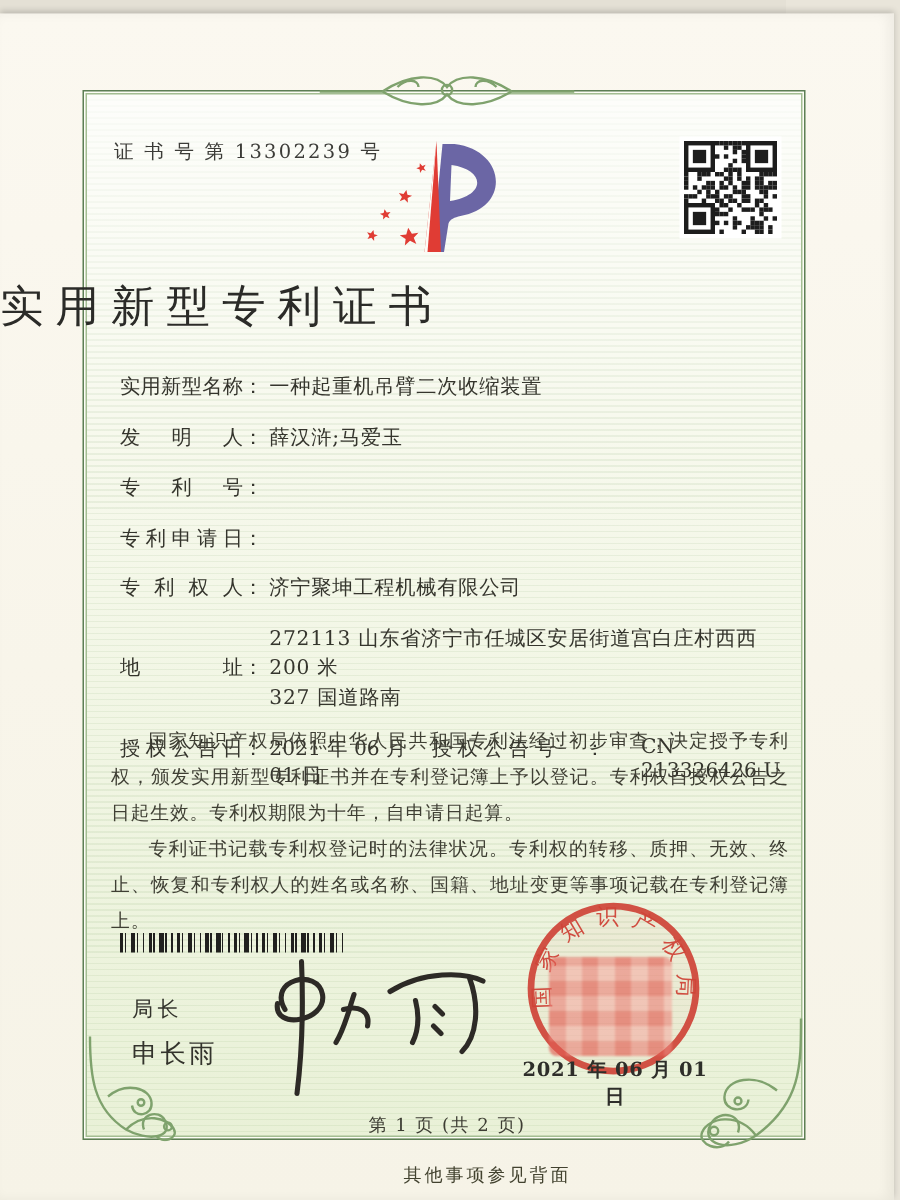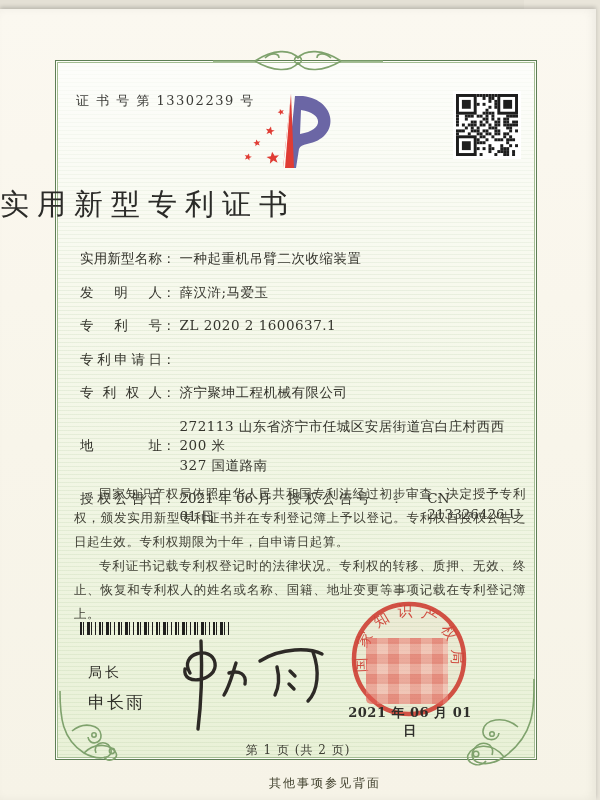--- a/index.html
+++ b/index.html
@@ -299,21 +299,20 @@
           <span class="fvalue">一种起重机吊臂二次收缩装置</span>
       </div>
       <div class="frow">
         <span class="flabel">发明人</span>
           <span class="fcolon">：</span>
           <span class="fvalue">薛汉浒;马爱玉</span>
       </div>
       <div class="frow">
         <span class="flabel">专利号</span>
           <span class="fcolon">：</span>
-          <span class="fvalue">ZL 2020 2 1600637.1</span>
       </div>
       <div class="frow">
         <span class="flabel">专利申请日</span>
           <span class="fcolon">：</span>
       </div>
       <div class="frow">
         <span class="flabel">专利权人</span>
           <span class="fcolon">：</span>
           <span class="fvalue">济宁聚坤工程机械有限公司</span>
       </div>

